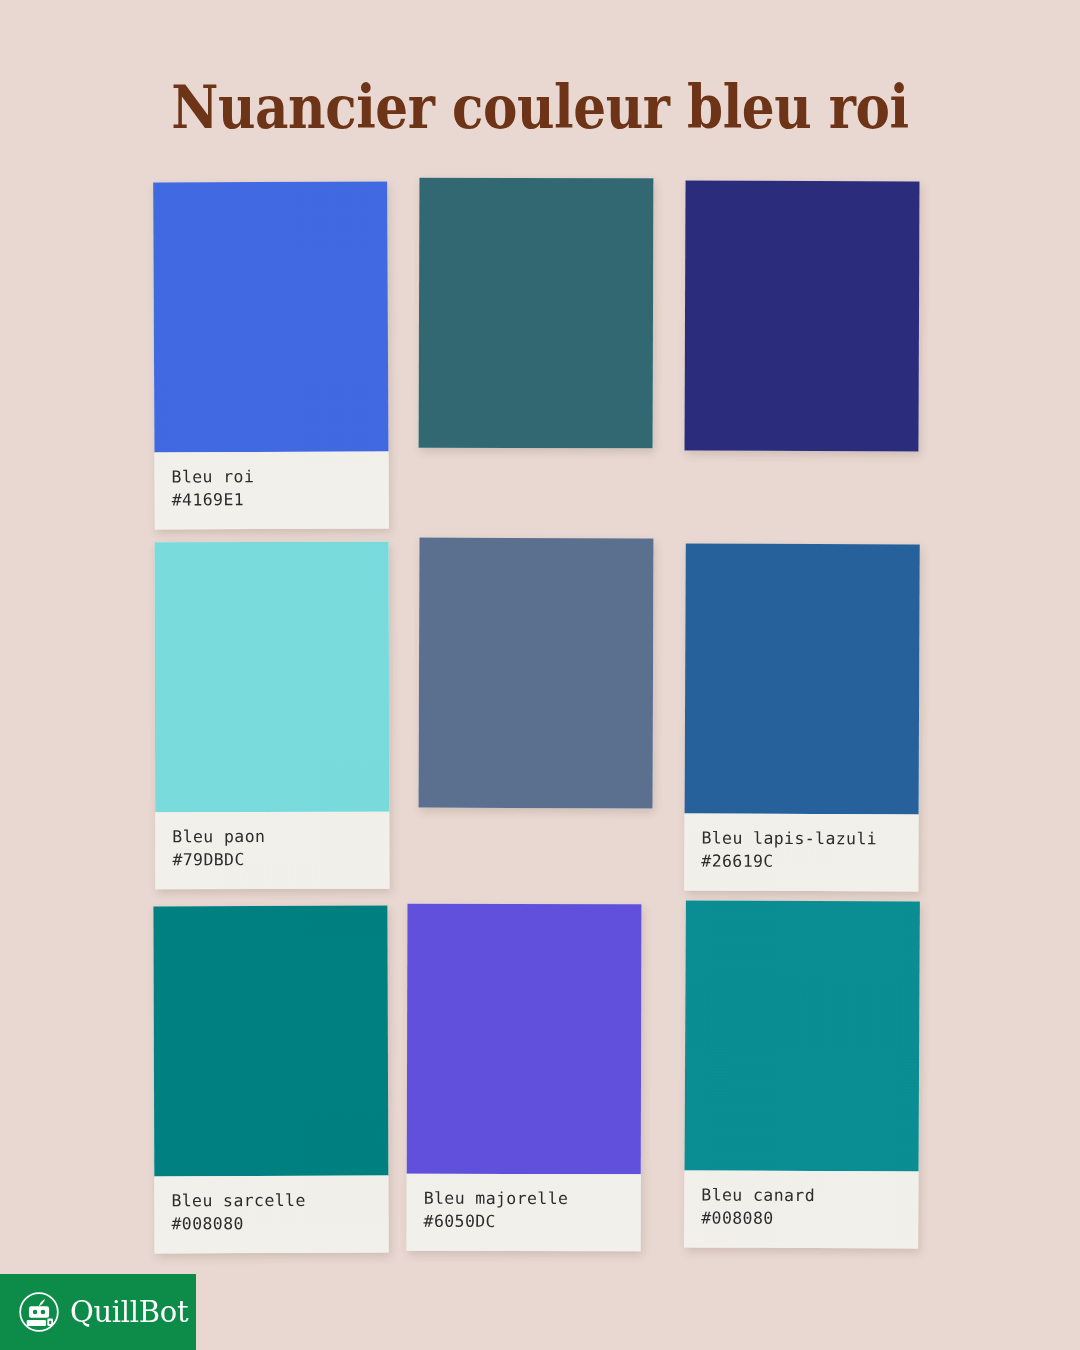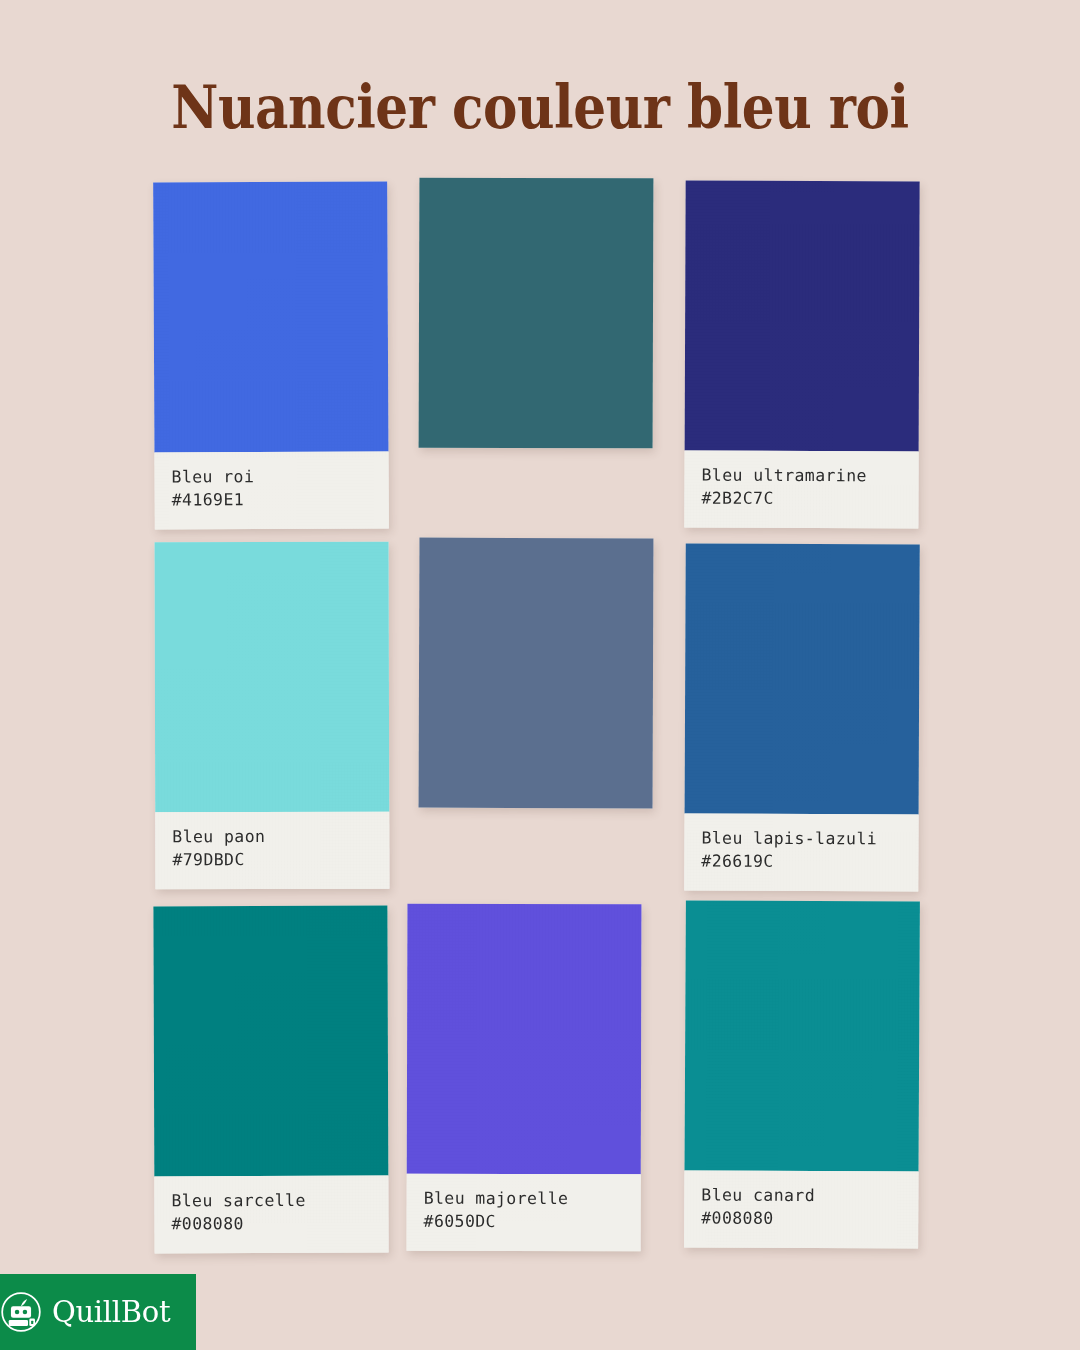--- a/index.html
+++ b/index.html
@@ -103,20 +103,21 @@
   .brand {
     position: absolute;
     left: 0;
     top: 1274px;
     width: 196px;
     height: 76px;
     background: #0C8B49;
     display: flex;
     align-items: center;
     gap: 10px;
+    padding-left: 18px;
     box-sizing: border-box;
   }
   .brand-icon {
     width: 42px;
     height: 42px;
     flex: none;
   }
   .brand-name {
     font-family: "DejaVu Serif", serif;
     font-size: 29px;
@@ -139,24 +140,20 @@
       <div class="hex">#4169E1</div>
     </div>
   </div>
 
   <div class="card c1">
     <div class="swatch" style="background: rgb(50, 104, 114);"></div>
   </div>
 
   <div class="card c2">
     <div class="swatch" style="background: rgb(43, 44, 124);"></div>
-    <div class="label">
-      <div class="name">Bleu ultramarine</div>
-      <div class="hex">#2B2C7C</div>
-    </div>
   </div>
 
   <div class="card c3">
     <div class="swatch" style="background: rgb(121, 219, 220);"></div>
     <div class="label">
       <div class="name">Bleu paon</div>
       <div class="hex">#79DBDC</div>
     </div>
   </div>
 

